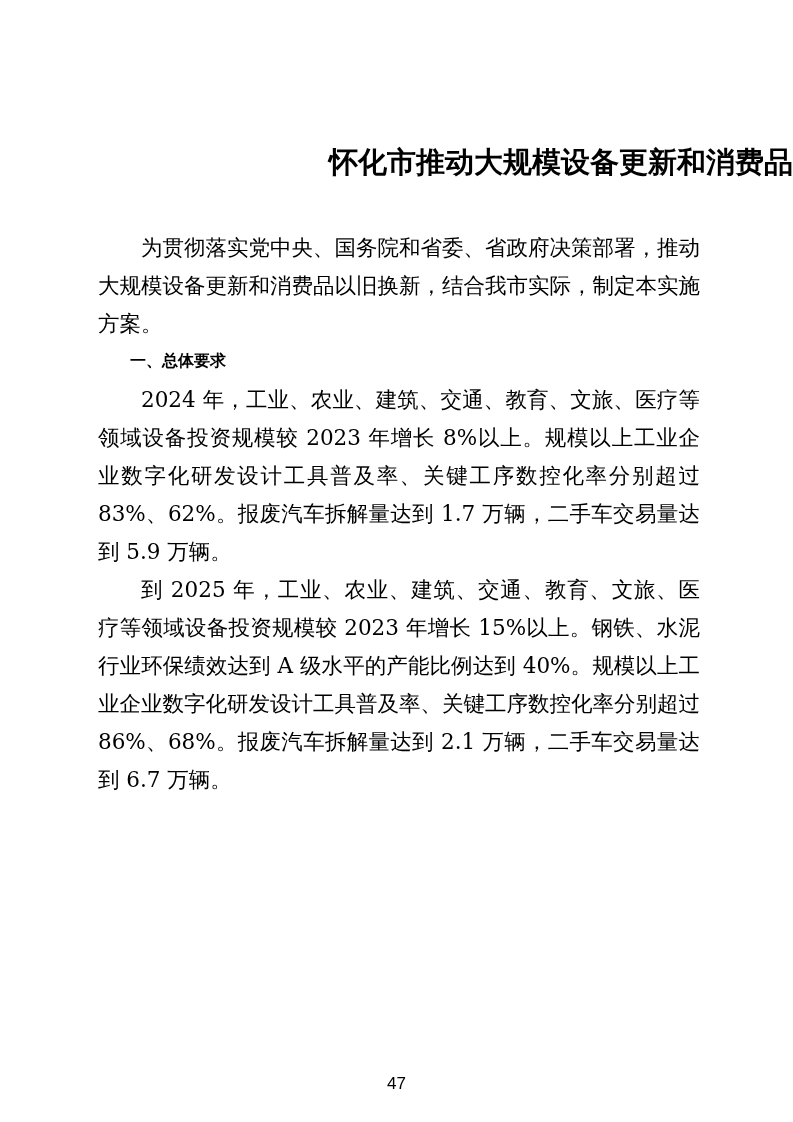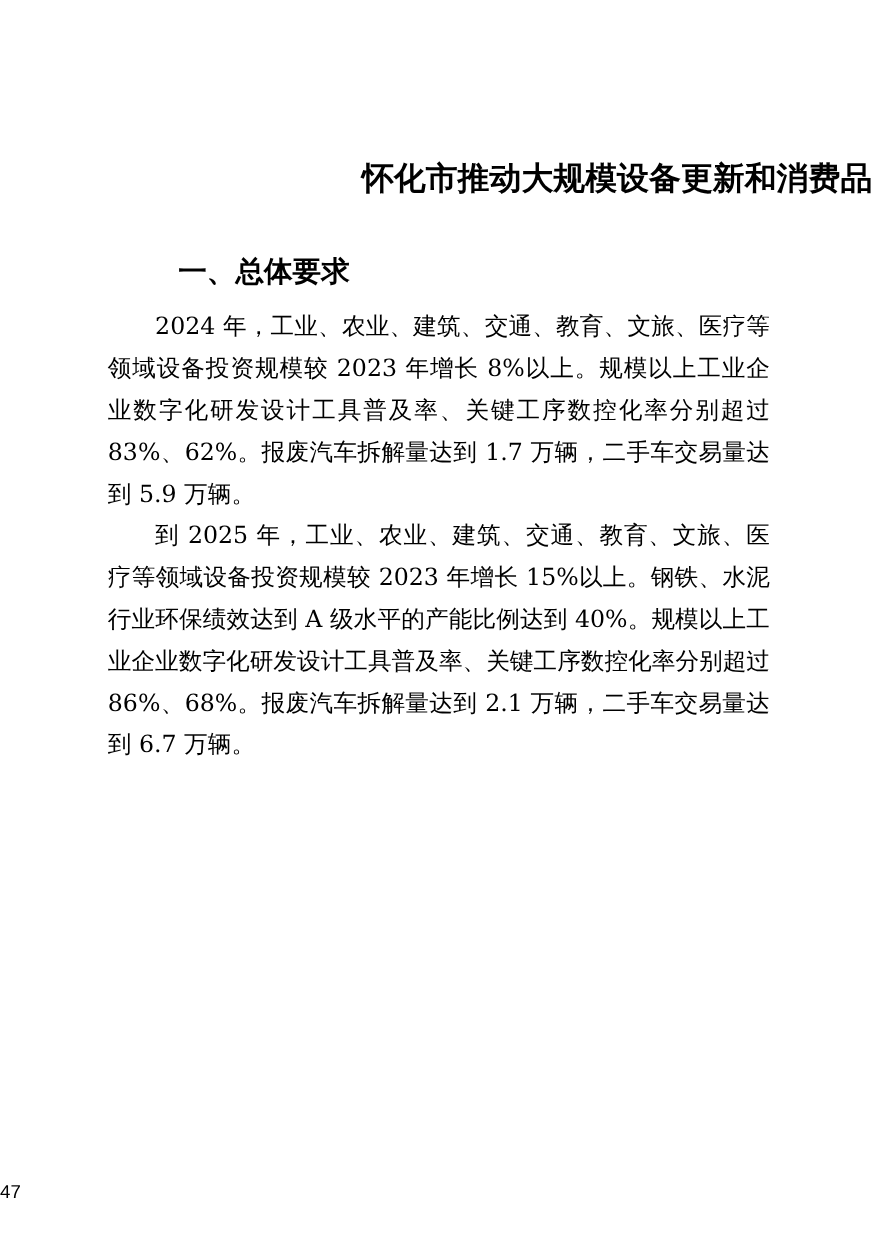--- a/index.html
+++ b/index.html
@@ -33,49 +33,50 @@
     line-height: 38px;
     text-align: justify;
     text-justify: inter-ideograph;
   }
   .content p {
     margin: 0;
     padding: 0;
     text-indent: 2em;
   }
   .section-heading {
-    margin: 12px;
+    margin: 0;
     padding: 0;
     text-indent: 2em;
-    font-size: 26px;
+    font-size: 16px;
     line-height: 38px;
     font-weight: 700;
     font-family: Liberation Mono, monospace;
   }
   .footer {
     position: absolute;
     bottom: 28px;
     left: 0;
     width: 100%;
-    text-align: left;
+    text-align: center;
     font-size: 17px;
     font-family: "Liberation Sans", "DejaVu Sans", sans-serif;
     color: #000000;
   }
 </style>
 </head>
 <body>
 
 <div class="page">
 
   <h1 class="doc-title">
     <span>怀化市推动大规模设备更新和消费品</span><br>
   </h1>
 
   <div class="content">
+    <p>为贯彻落实党中央、国务院和省委、省政府决策部署，推动大规模设备更新和消费品以旧换新，结合我市实际，制定本实施方案。</p>
 
     <h2 class="section-heading">一、总体要求</h2>
 
 
     <p>2024 年，工业、农业、建筑、交通、教育、文旅、医疗等领域设备投资规模较 2023 年增长 8%以上。规模以上工业企业数字化研发设计工具普及率、关键工序数控化率分别超过 83%、62%。报废汽车拆解量达到 1.7 万辆，二手车交易量达到 5.9 万辆。</p>
 
     <p>到 2025 年，工业、农业、建筑、交通、教育、文旅、医疗等领域设备投资规模较 2023 年增长 15%以上。钢铁、水泥行业环保绩效达到 A 级水平的产能比例达到 40%。规模以上工业企业数字化研发设计工具普及率、关键工序数控化率分别超过 86%、68%。报废汽车拆解量达到 2.1 万辆，二手车交易量达到 6.7 万辆。</p>
 
   </div>
 

